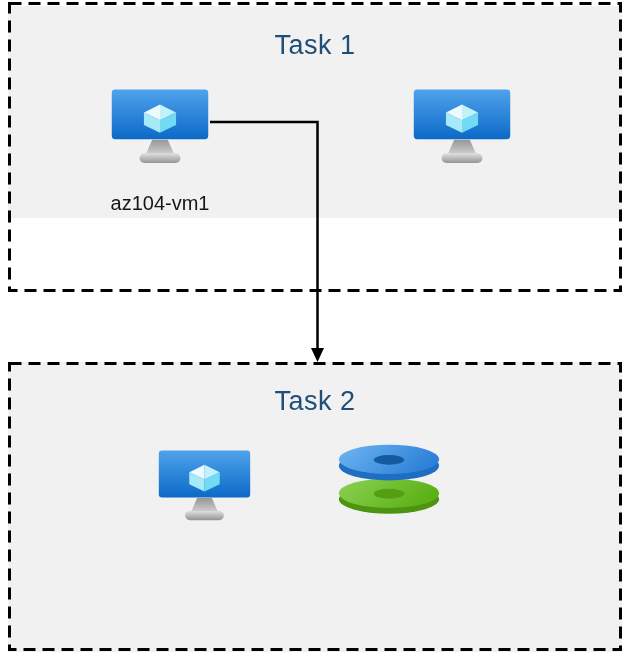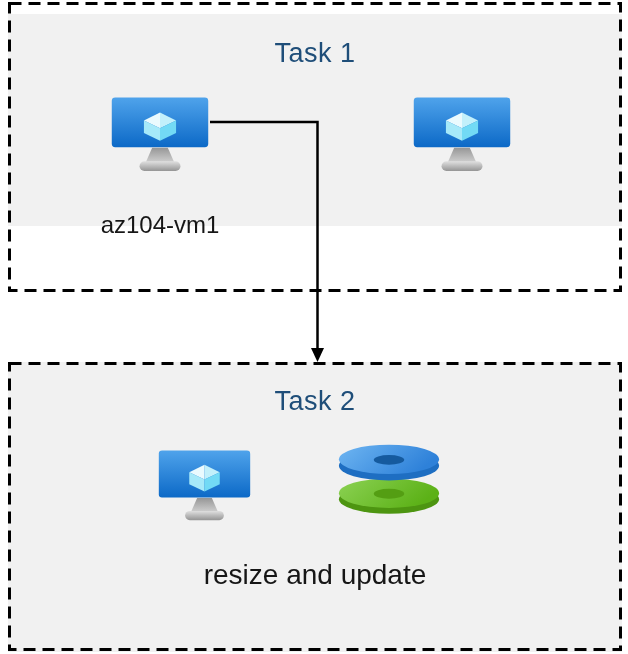--- a/index.html
+++ b/index.html
@@ -14,39 +14,39 @@
     height: 654px;
     background: var(--page-bg, #ffffff);
     overflow: hidden;
   }
   .task-box {
     position: absolute;
     left: 8px;
     width: 614px;
     background: var(--box-fill, #f1f1f1);
   }
-  #task1 { top: 14px;   height: 212px; }
+  #task1 { top: 6px;   height: 212px; }
   #task2 { top: 362px; height: 290px; }
 
   .box-title {
     position: absolute;
     left: 0; right: 0; top: 24px;
     text-align: center;
     font-size: 27px;
     letter-spacing: 0.5px;
     color: var(--title-color, #1f4e79);
   }
 
   .vm-group { position: absolute; width: 220px; text-align: center; }
   #vm-a { left: 42px;  top: 83px; }
   #vm-b { left: 344px; top: 83px; }
   .vm-group .vm-icon { display: block; margin: 0 auto; width: 98px; height: 76px; }
   .vm-label {
-    margin-top: 33px;
-    font-size: 24px;
+    margin-top: 20px;
+    font-size: 20px;
     line-height: 37px;
     color: var(--label-color, #161616);
     white-space: nowrap;
   }
 
   #task2 .t2-vm-icon { position: absolute; left: 150px; top: 88px; width: 93px;  height: 72px; }
   #task2 .disk-icon  { position: absolute; left: 327px; top: 80px; width: 108px; height: 75px; }
   #task2 .caption {
     position: absolute;
     left: 0; right: 0; top: 197px;
@@ -138,21 +138,20 @@
   <div class="task-box" id="task2">
     <div class="box-title">Task 2</div>
 
     <svg class="t2-vm-icon" viewBox="0 0 100 78">
         <use href="#sym-vm"></use>
       </svg>
     <svg class="disk-icon" viewBox="0 0 110 76">
         <use href="#sym-disk"></use>
       </svg>
 
-    <div class="caption">resize and update</div>
   </div>
 
   <svg class="overlay" viewBox="0 0 628 654">
     <rect class="dash" x="9.5" y="3.5" width="611" height="287"></rect>
     <rect class="dash" x="9.5" y="363.5" width="611" height="286"></rect>
     <path class="arrow" d="M 210 122 H 317.5 V 348.5"></path>
     <polygon class="head" points="317.5,362 311,348 324,348"></polygon>
   </svg>
 
 </div>

